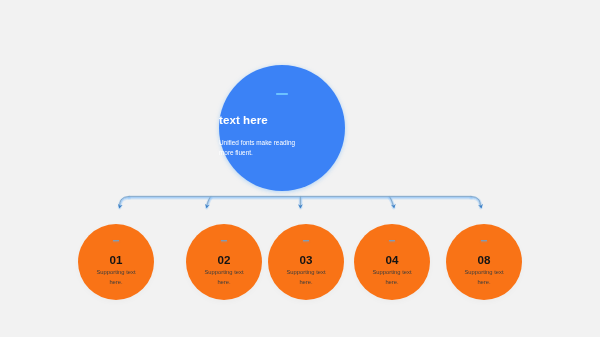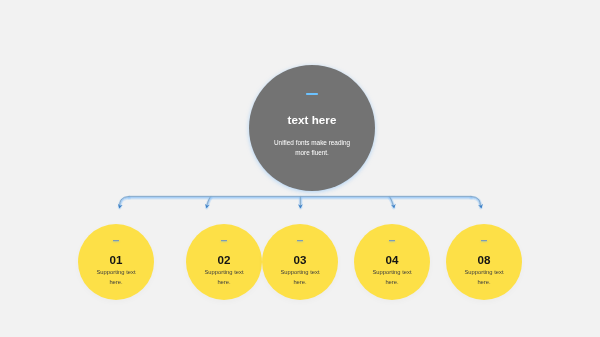--- a/index.html
+++ b/index.html
@@ -18,28 +18,28 @@
   .slide {
     position: relative;
     width: 600px;
     height: 337px;
     background: #f2f2f2;
   }
 
   
   .hub {
     position: absolute;
-    left: 249px;
+    left: 219px;
     top: 65px;
     width: 126px;
     height: 126px;
     border-radius: 50%;
-    background: #737373;
+    background: #3b82f6;
     box-shadow: 0 1px 4px rgba(120,185,250,0.55);
-    text-align: center;
+    text-align: left;
     color: #ffffff;
   }
   .hub-dash {
     position: absolute;
     left: 50%;
     top: 27.9px;
     width: 11.7px;
     height: 1.7px;
     margin-left: -5.85px;
     background: #6cc2ff;
@@ -72,21 +72,21 @@
     top: 0;
   }
 
   
   .node {
     position: absolute;
     top: 224px;
     width: 76px;
     height: 76px;
     border-radius: 50%;
-    background: #fde047;
+    background: #f97316;
     box-shadow: 0 2px 6px rgba(0,0,0,0.028);
     text-align: center;
     text-decoration: underline;
   }
   .node-dash {
     position: absolute;
     left: 50%;
     top: 16px;
     width: 6.6px;
     height: 1px;
@@ -172,21 +172,21 @@
     </div>
   </div>
       <div class="node" style="left: 186px;">
     <div class="node-dash"></div>
     <div class="node-num">02</div>
     <div class="node-body">
       <div>Supporting text</div>
       <div>here.</div>
     </div>
   </div>
-      <div class="node" style="left: 262px;">
+      <div class="node" style="left: 268px;">
     <div class="node-dash"></div>
     <div class="node-num">03</div>
     <div class="node-body">
       <div>Supporting text</div>
       <div>here.</div>
     </div>
   </div>
       <div class="node" style="left: 354px;">
     <div class="node-dash"></div>
     <div class="node-num">04</div>

